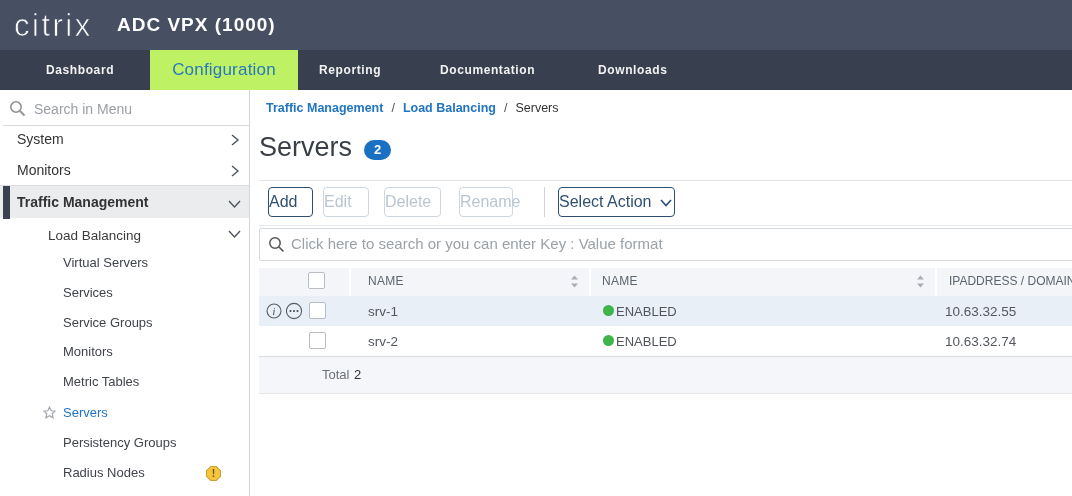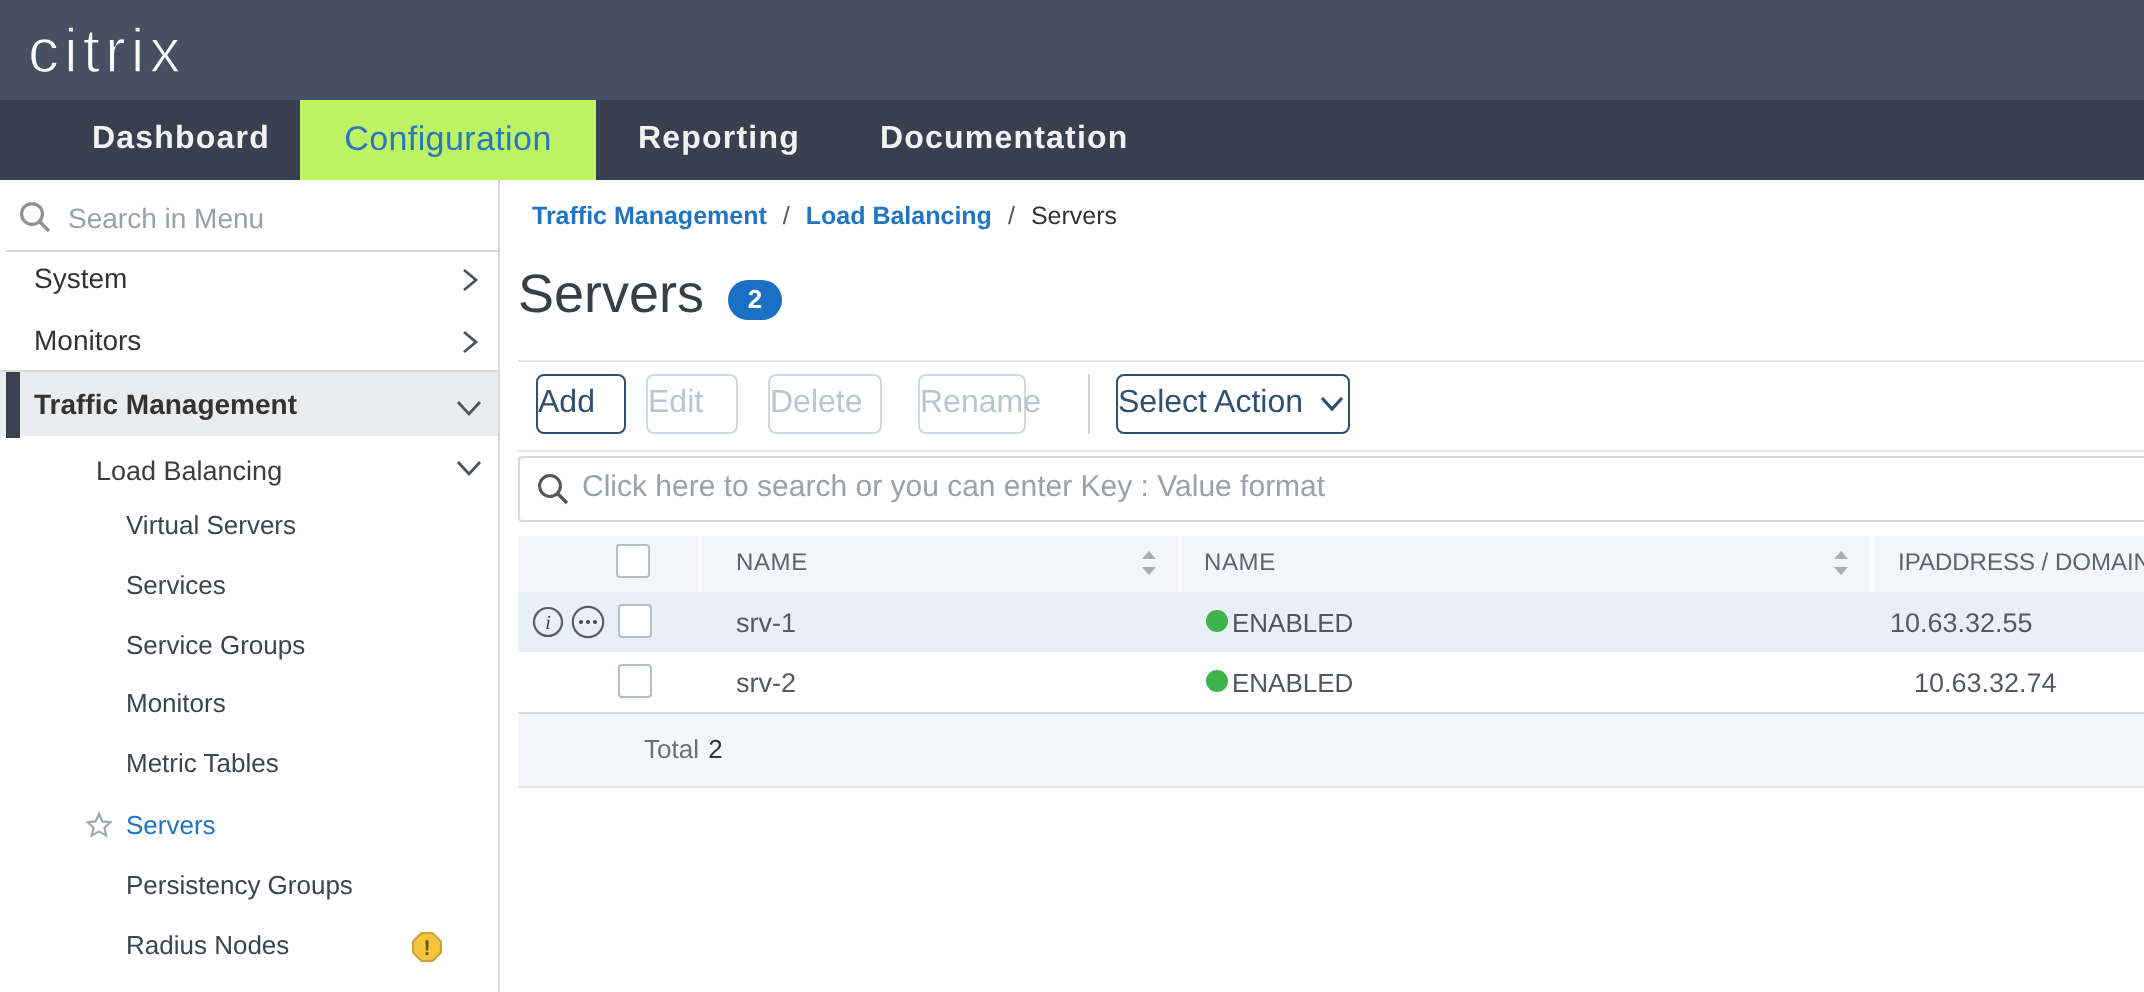--- a/index.html
+++ b/index.html
@@ -8,21 +8,21 @@
 .abs { position:absolute; }
 
 
 .hdr { position:absolute; top:0; left:0; width:1072px; height:50px; background:#475063; }
 .logo { position:absolute; left:14px; top:8px; font-size:31px; color:#fbfbfb; letter-spacing:2.5px; -webkit-text-stroke:0.7px #475063; }
 .logo .tm { font-size:8px; vertical-align:baseline; position:relative; top:2px; left:-2px; color:#cfd3d8;}
 .prod { position:absolute; left:117px; top:14px; font-size:19px; font-weight:bold; color:#fff; letter-spacing:1px; }
 
 
 .nav { position:absolute; top:50px; left:0; width:1072px; height:40px; background:#383f4e; }
-.navitem { position:absolute; top:0; height:48px; line-height:40px; color:#f2f2f2; font-size:16px; font-weight:bold; letter-spacing:0.6px; }
+.navitem { position:absolute; top:0; height:48px; line-height:40px; color:#f2f2f2; font-size:12px; font-weight:bold; letter-spacing:0.6px; }
 .tab { position:absolute; top:0; left:150px; width:148px; height:40px; background:#bef264; text-align:center; line-height:40px; font-size:17px; color:#2878be; letter-spacing:0.2px; }
 
 
 .side { position:absolute; top:90px; left:0; width:250px; height:406px; background:#fff; border-right:1px solid #d4d7da; }
 
 
 .crumb { position:absolute; left:266px; top:101px; font-size:12.5px; color:#333; }
 .crumb a { color:#2175c2; text-decoration:none; font-weight:bold; }
 .crumb .sl { color:#555; margin:0 8px; font-weight:normal; }
 .title { position:absolute; left:259px; top:132px; font-size:27px; color:#3a3f47; }
@@ -45,27 +45,29 @@
 .trow-text { font-size:13.5px; color:#54585f; }
 .cbx { position:absolute; width:17px; height:17px; background:#fff; border:1px solid #b6bdc4; border-radius:2px; }
 .dot { position:absolute; width:11px; height:11px; border-radius:50%; background:#3eb44a; }
 .totrow { position:absolute; left:259px; top:356px; width:813px; height:38px; background:#f5f6fa; border-top:1px solid #d8dcdf; border-bottom:1px solid #e4e6e8; }
 </style>
 </head>
 <body>
 
 <div class="hdr">
   <div class="logo">citrix<span class="tm">.</span></div>
+  <div class="prod">ADC VPX (1000)</div>
 </div>
 
 <div class="nav">
   <div class="navitem" style="left:46px;">Dashboard</div>
   <div class="tab">Configuration</div>
   <div class="navitem" style="left:440px;">Documentation</div>
   <div class="navitem" style="left:319px;">Reporting</div>
+  <div class="navitem" style="left:598px;">Downloads</div>
 </div>
 
 <div class="side">
   <svg class="abs" style="left:9px; top:10px;" width="17" height="17" viewBox="0 0 17 17">
       <circle cx="7" cy="7" r="5.2" fill="none" stroke="#8e9298" stroke-width="1.6"></circle>
       <line x1="11" y1="11" x2="15.5" y2="15.5" stroke="#8e9298" stroke-width="1.8"></line>
     </svg>
   <div class="abs" style="left:34px; top:11px; font-size:14px; color:#9aa0a6;">Search in Menu</div>
   <div class="abs" style="left:3px; top:35px; width:246px; height:1px; background:#d9d9d9;"></div>
 
@@ -169,16 +171,16 @@
 <div class="abs trow-text" style="left:368px; top:304px;">srv-1</div>
 <div class="dot" style="left:603px; top:305px;"></div>
 <div class="abs" style="left:616px; top:304px; font-size:13px; color:#51565d; letter-spacing:0;">ENABLED</div>
 <div class="abs trow-text" style="left:945px; top:304px;">10.63.32.55</div>
 
 <div class="row2"></div>
 <div class="cbx" style="left:309px; top:332px;"></div>
 <div class="abs trow-text" style="left:368px; top:334px;">srv-2</div>
 <div class="dot" style="left:603px; top:335px;"></div>
 <div class="abs" style="left:616px; top:334px; font-size:13px; color:#51565d; letter-spacing:0;">ENABLED</div>
-<div class="abs trow-text" style="left:945px; top:334px;margin-left:12px;">10.63.32.74</div>
+<div class="abs trow-text" style="left:945px; top:334px;">10.63.32.74</div>
 
 <div class="totrow"></div>
 <div class="abs" style="left:274px; top:367px; font-size:13px; color:#6b7076;margin-left:48px;">Total <span style="color:#2f3338; margin-left:1px;">2</span></div>
 
 </body></html>

